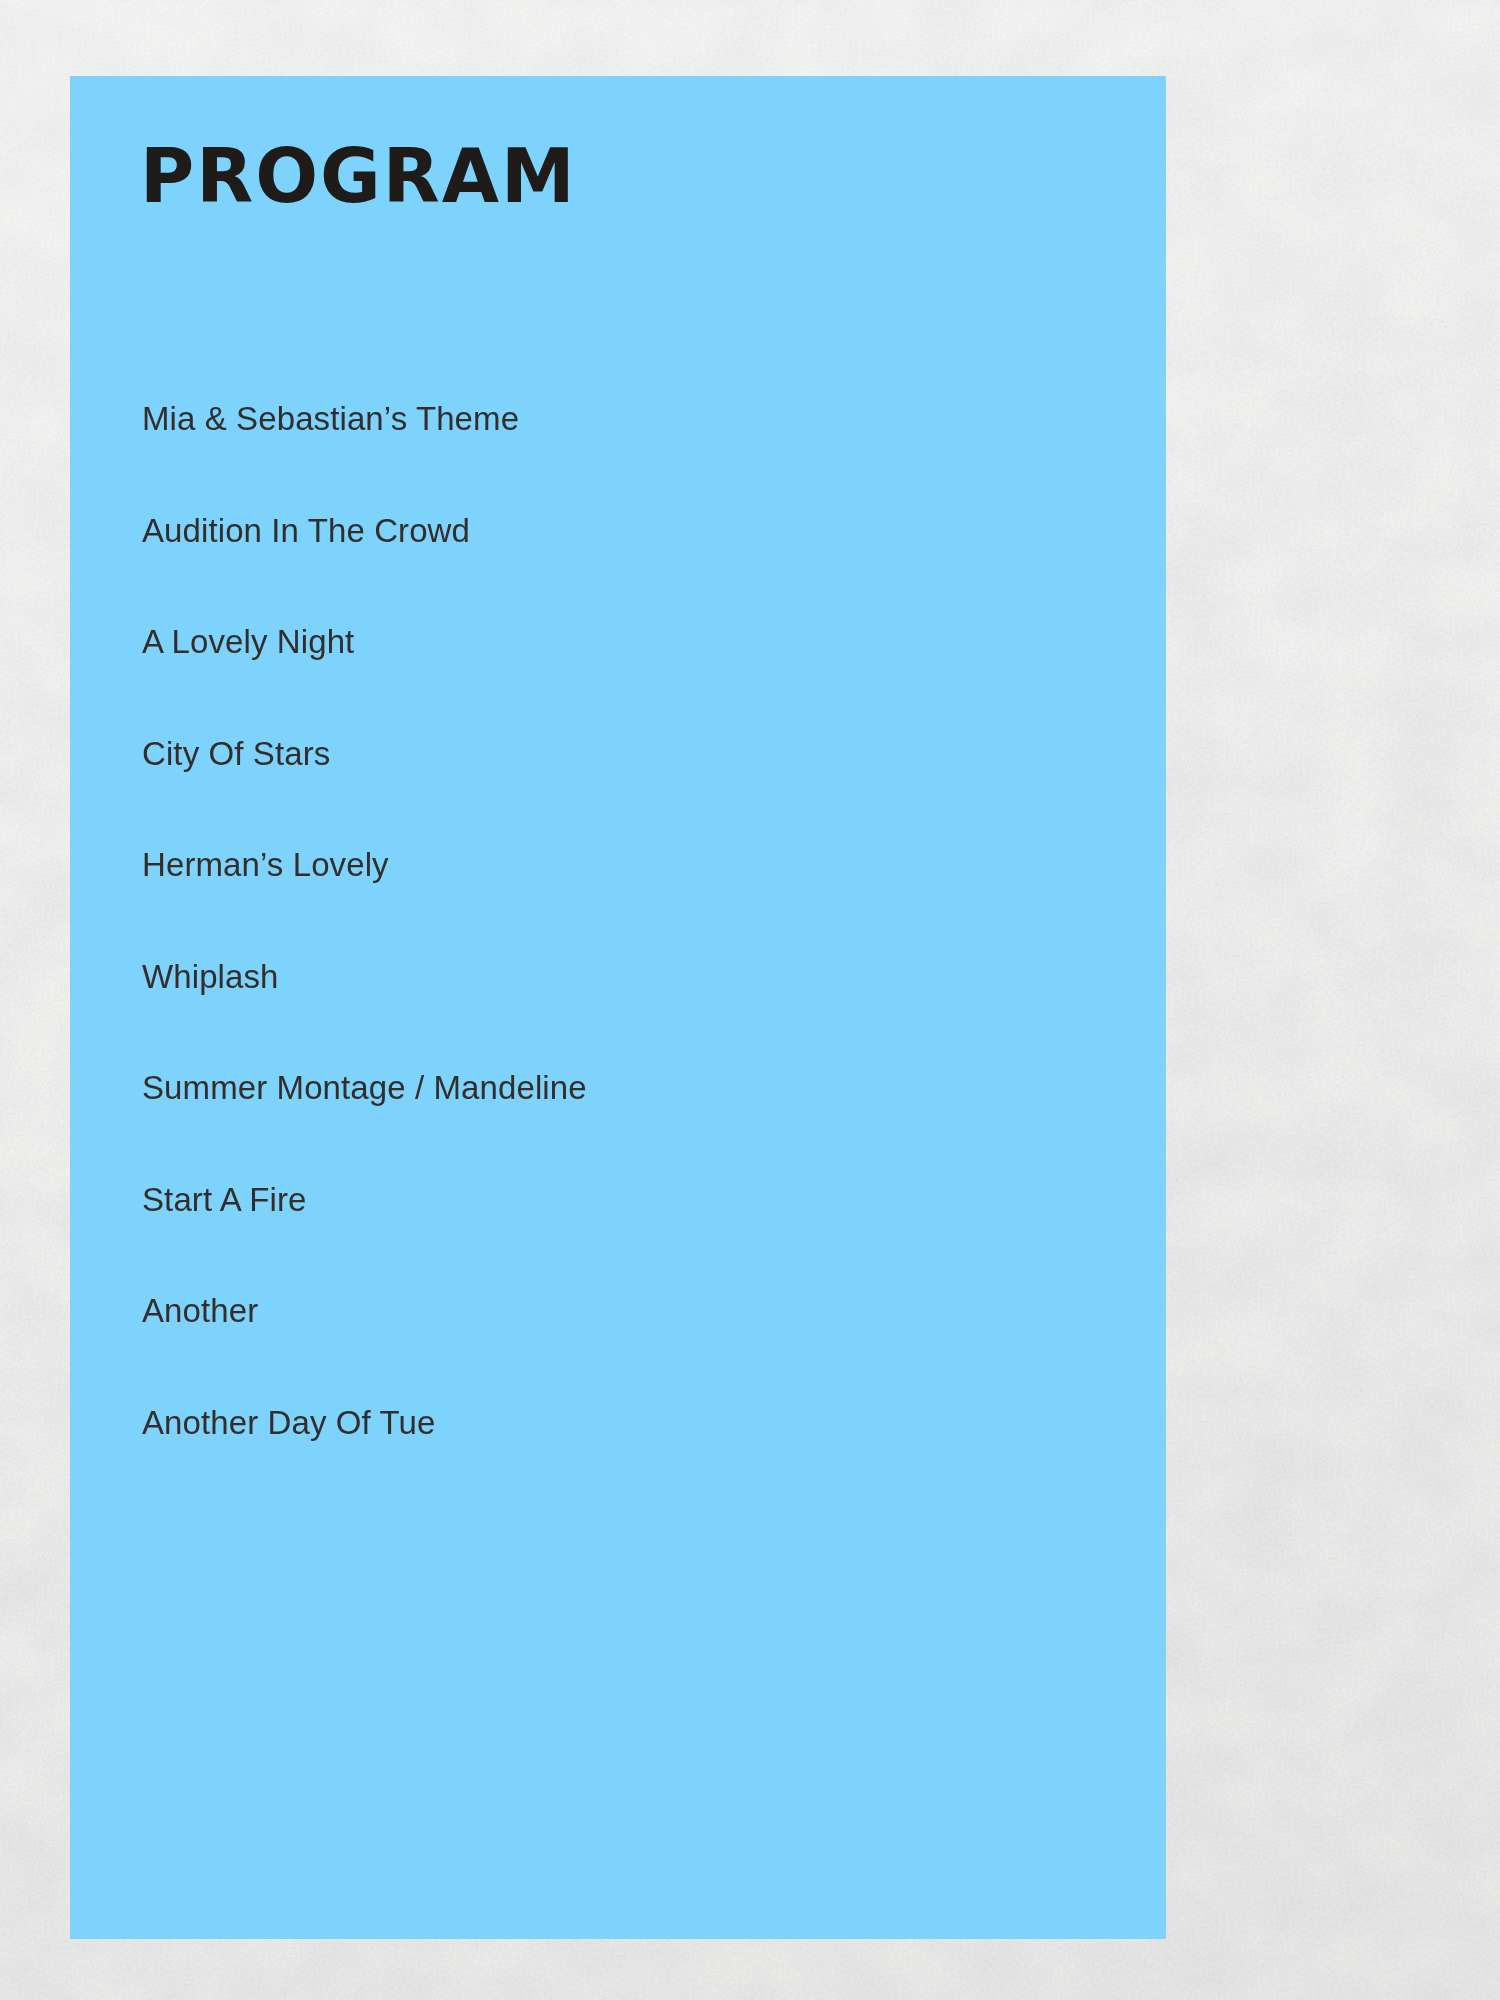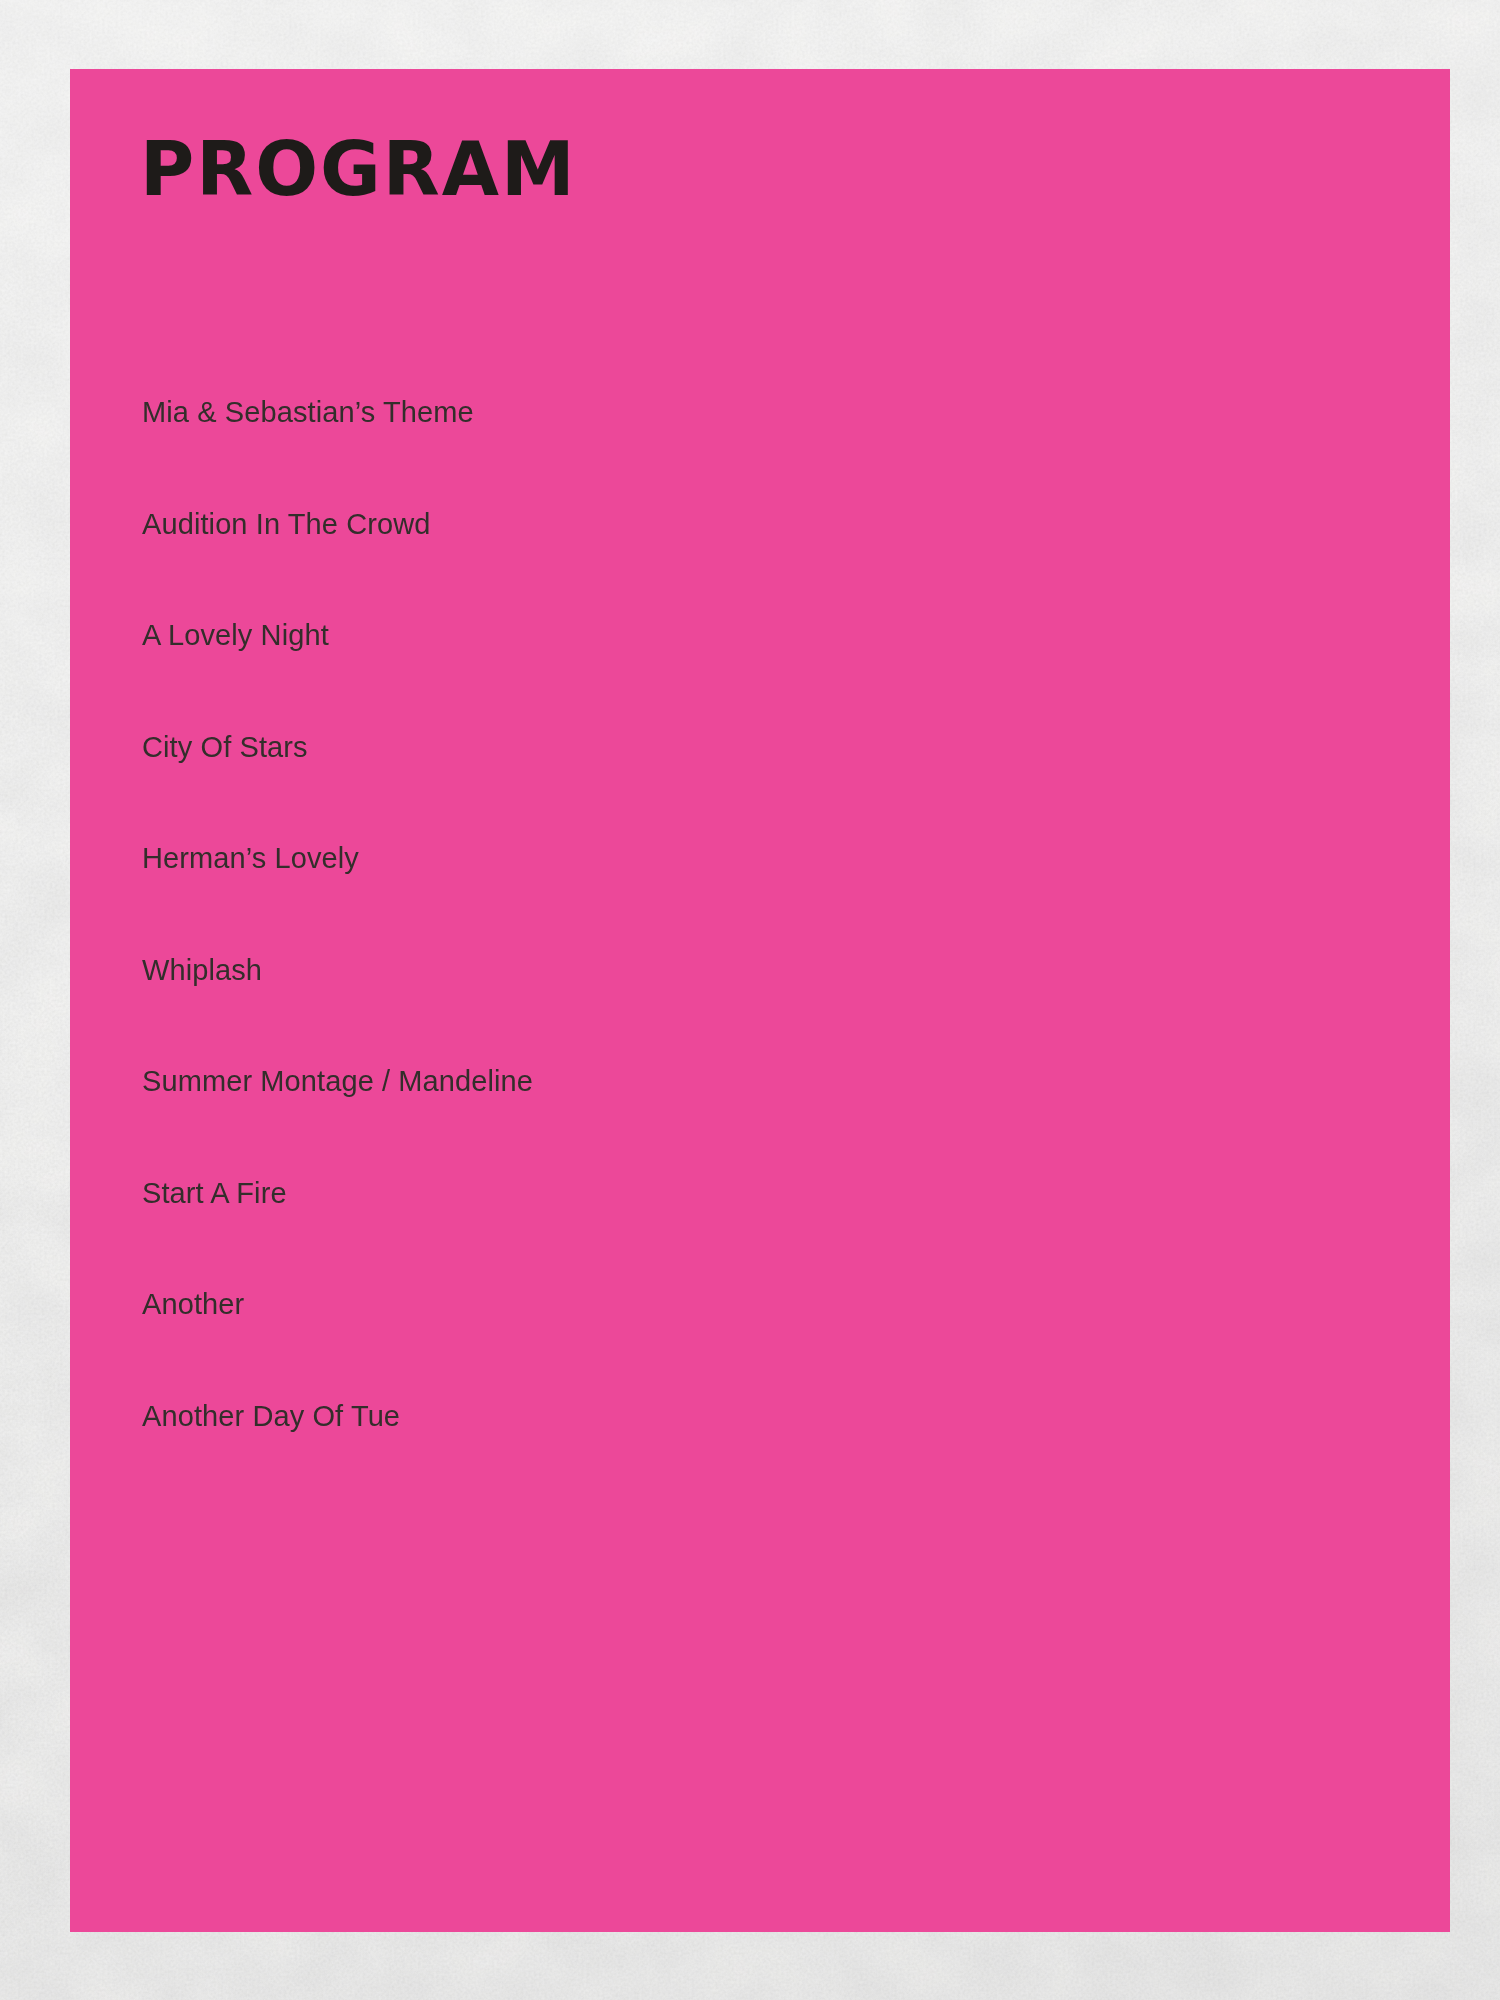--- a/index.html
+++ b/index.html
@@ -30,24 +30,24 @@
   }
   .vignette {
     position: absolute;
     inset: 0;
     background: linear-gradient(165deg, rgba(255,255,255,0.22) 0%, rgba(255,255,255,0.0) 40%, rgba(90,90,90,0.06) 100%);
     pointer-events: none;
   }
   .card {
     position: absolute;
     left: 70px;
-    top: 69px;
-    width: 1380px;
+    top: 76px;
+    width: 1096px;
     height: 1863px;
-    background: #ec4899;
+    background: #7dd3fc;
   }
   .title {
     position: absolute;
     left: 70px;
     top: 57px;
     margin: 0;
     font-family: cursive, "DejaVu Sans", sans-serif;
     font-size: 74px;
     line-height: 1.18;
     font-weight: 600;
@@ -58,21 +58,21 @@
   .songs {
     position: absolute;
     left: 72px;
     top: 320px;
     margin: 0;
     padding: 0;
     list-style: none;
   }
   .song {
     height: 111.5px;
-    font-size: 29px;
+    font-size: 33px;
     line-height: 46px;
     color: #332e2b;
     letter-spacing: 0.1px;
     white-space: nowrap;
   }
 </style>
 </head>
 <body>
 
 <div class="page">

